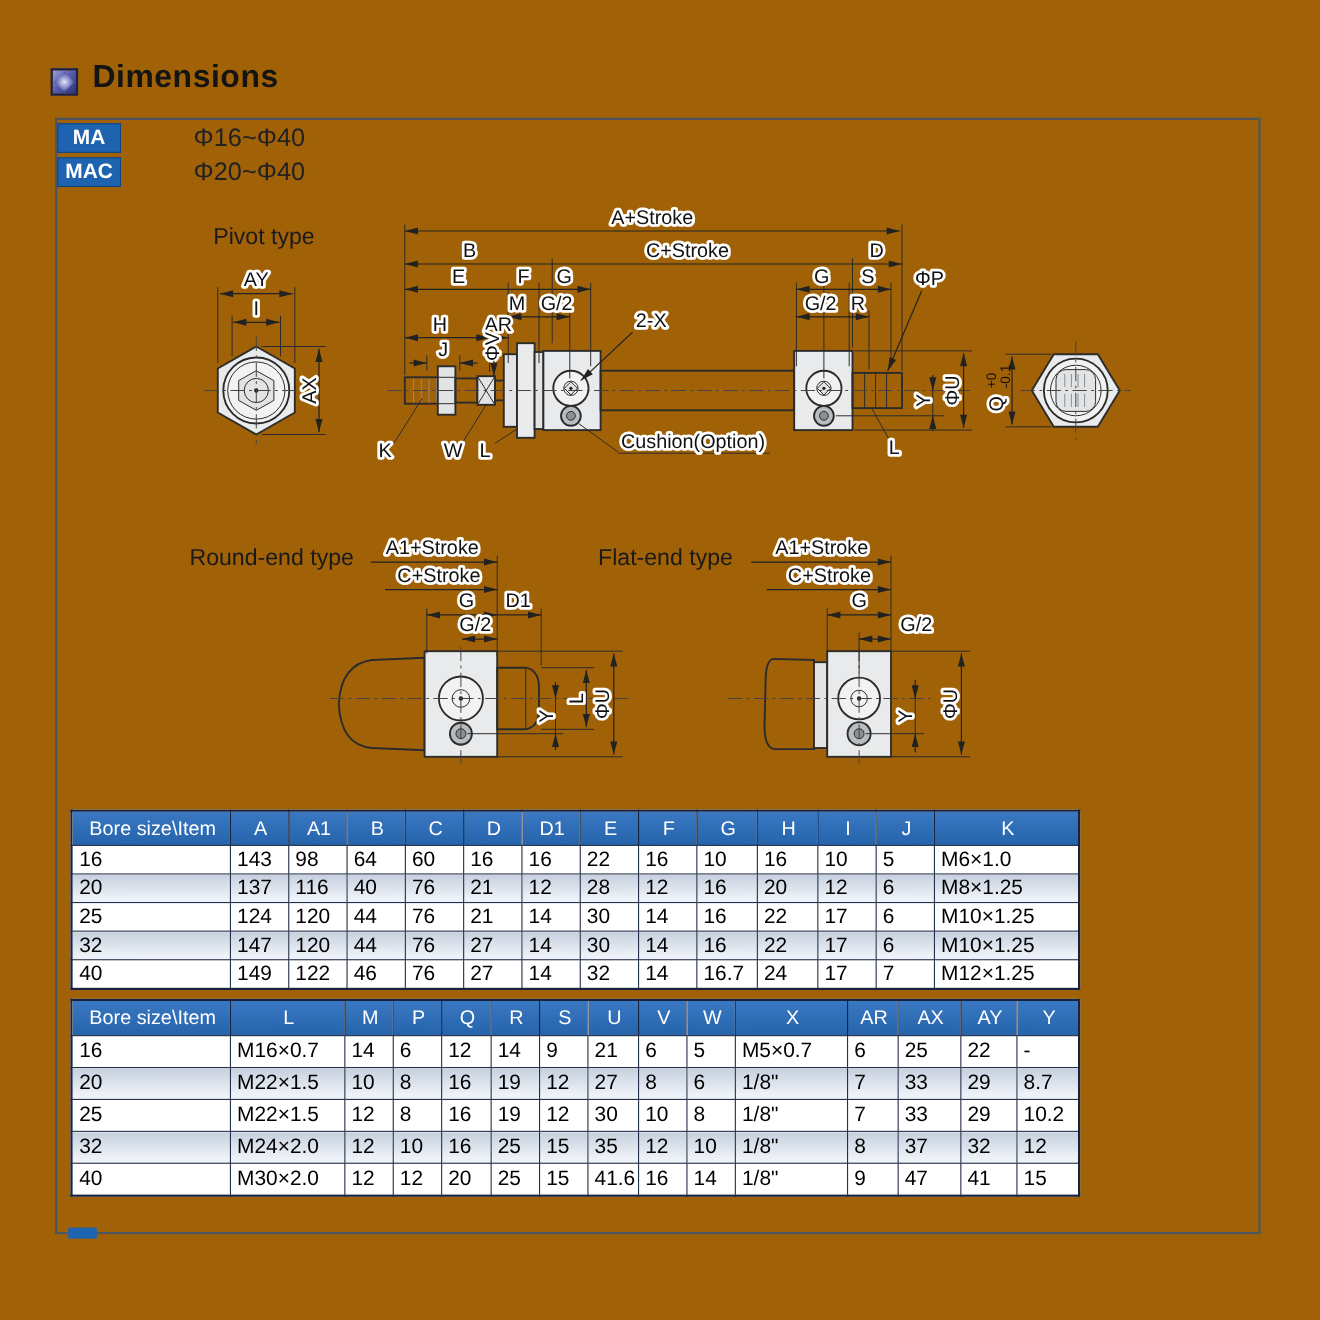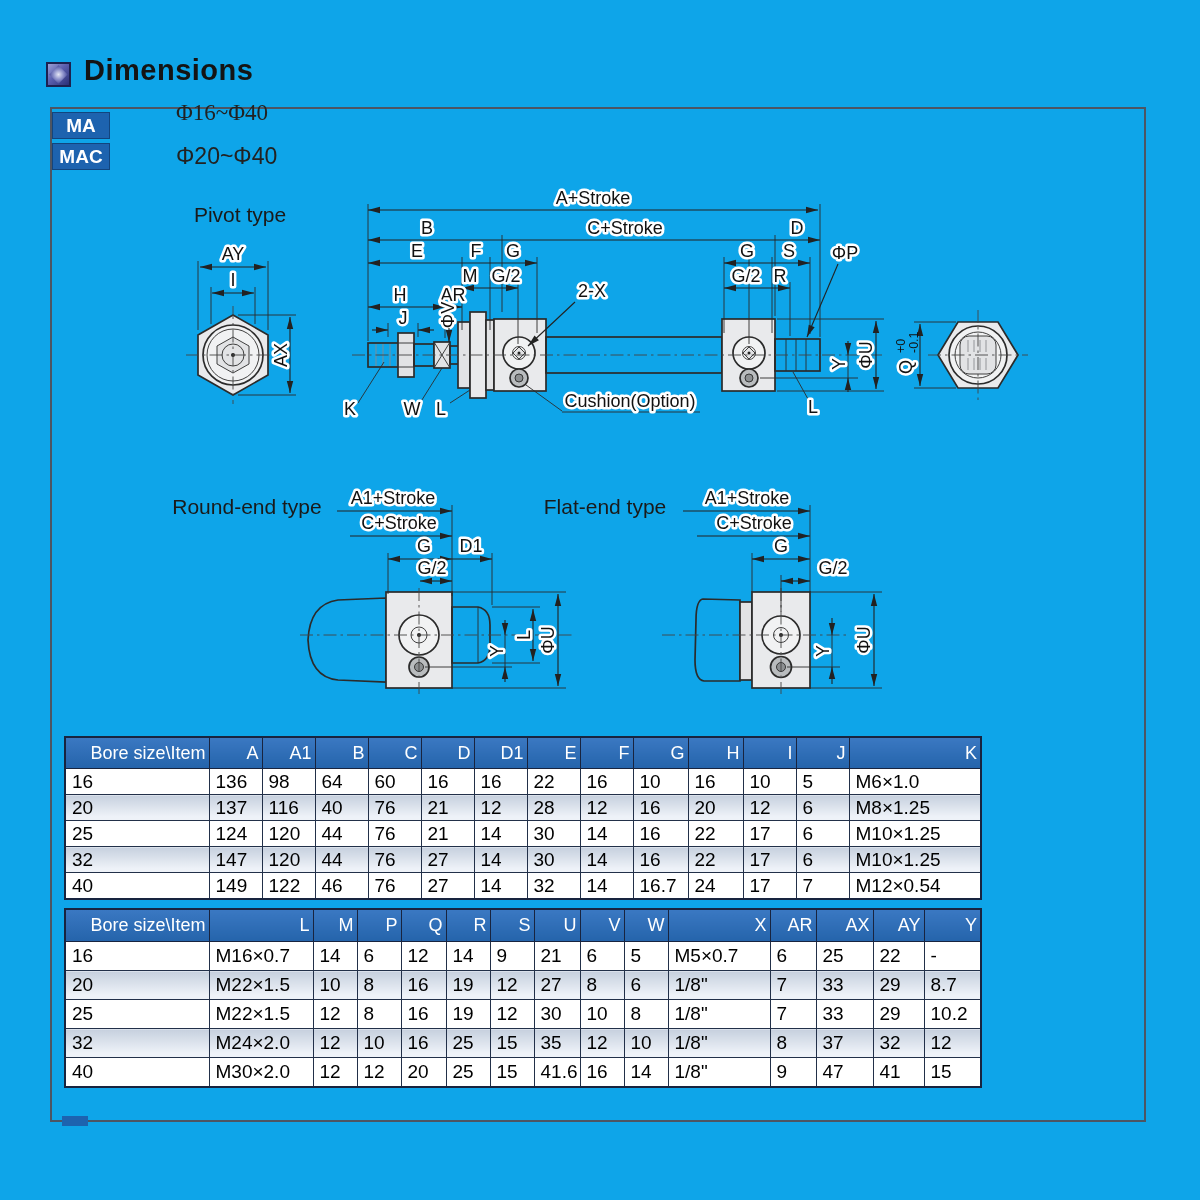--- a/index.html
+++ b/index.html
@@ -1,42 +1,42 @@
 <!DOCTYPE html>
 <html><head>
 <meta charset="utf-8">
 <style>
   html,body{margin:0;padding:0;background:#fff;}
-  .page{position:relative;width:1200px;height:1200px;background:#0ea5e9;overflow:hidden;
+  .page{position:relative;width:1200px;height:1200px;background:#a16207;overflow:hidden;
         font-family:"Liberation Sans",sans-serif;color:#111;}
   
   .sec-icon{position:absolute;left:46px;top:62px;width:25px;height:25px;
     background:linear-gradient(135deg,#9aa0d6 0%,#5a5fae 45%,#2a2f76 100%);
     border:2px solid #1c2150;box-sizing:border-box;}
   .sec-icon-in{position:absolute;inset:4px;transform:rotate(45deg);
     background:radial-gradient(circle,#e4e6f6 0%,#8a8fc9 55%,#4a4f9e 100%);}
   .page-title{position:absolute;left:84px;top:54px;font-size:29px;font-weight:bold;color:#141414;letter-spacing:0.5px;}
   
   .frame{position:absolute;left:50px;top:107px;width:1096px;height:1015px;
     border:2px solid #4d5563;box-sizing:border-box;}
   .footer-chip{position:absolute;left:62px;top:1116px;width:26px;height:10px;background:#1d63af;}
   
   .badge{position:absolute;left:52px;width:58px;height:27px;background:#1d63af;color:#fff;
     font-weight:bold;font-size:19px;display:flex;align-items:center;justify-content:center;
     border:1px solid #12457e;box-sizing:border-box;}
   .badge.b0{top:112px;} .badge.b1{top:143px;}
   .range{position:absolute;left:176px;font-size:23px;color:#222;}
-  .range.r0{top:100px;font-family:Liberation Serif, serif;} .range.r1{top:143px;}
+  .range.r0{top:112px;} .range.r1{top:143px;}
   
   table.dim{position:absolute;left:64px;border-collapse:collapse;table-layout:fixed;
     border:2px solid #18243f;background:#fff;}
   table.t1{top:736px;width:916px;}
   table.t2{top:908px;width:916px;}
   table.dim th{background:linear-gradient(180deg,#3a78c2 0%,#2564ab 100%);color:#fff;
-    font-weight:normal;font-size:18px;text-align:right;padding:2px 3px 2px 6px;
+    font-weight:normal;font-size:18px;text-align:center;padding:2px 3px 2px 6px;
     border:1px solid #18243f;overflow:hidden;white-space:nowrap;}
   table.dim td{font-size:19px;color:#000;text-align:left;padding:1px 3px 1px 6px;
     border:1px solid #223049;overflow:hidden;white-space:nowrap;background:#fff;}
   table.t1 th{height:26px;} table.t1 td{height:23px;}
   table.t2 th{height:27px;} table.t2 td{height:26px;}
   table.dim tr.alt td{background:linear-gradient(180deg,#c6d0de 0%,#eef2f8 85%);}
   
   svg.draw{position:absolute;left:0;top:0;pointer-events:none;}
   .s1{stroke:#2b2b2b;stroke-width:1.7;fill:none;}
   .s0{stroke:#2b2b2b;stroke-width:0.9;fill:none;}
@@ -370,21 +370,21 @@
           <th>G</th>
           <th>H</th>
           <th>I</th>
           <th>J</th>
           <th>K</th>
         </tr>
       </thead>
       <tbody>
         <tr>
           <td>16</td>
-          <td>136</td>
+          <td>143</td>
           <td>98</td>
           <td>64</td>
           <td>60</td>
           <td>16</td>
           <td>16</td>
           <td>22</td>
           <td>16</td>
           <td>10</td>
           <td>16</td>
           <td>10</td>
@@ -446,21 +446,21 @@
           <td>46</td>
           <td>76</td>
           <td>27</td>
           <td>14</td>
           <td>32</td>
           <td>14</td>
           <td>16.7</td>
           <td>24</td>
           <td>17</td>
           <td>7</td>
-          <td>M12×0.54</td>
+          <td>M12×1.25</td>
         </tr>
       </tbody>
     </table>
   <table class="dim t2">
       <colgroup>
         <col style="width: 144px;">
         <col style="width: 104px;">
         <col style="width: 44px;">
         <col style="width: 44px;">
         <col style="width: 45px;">

